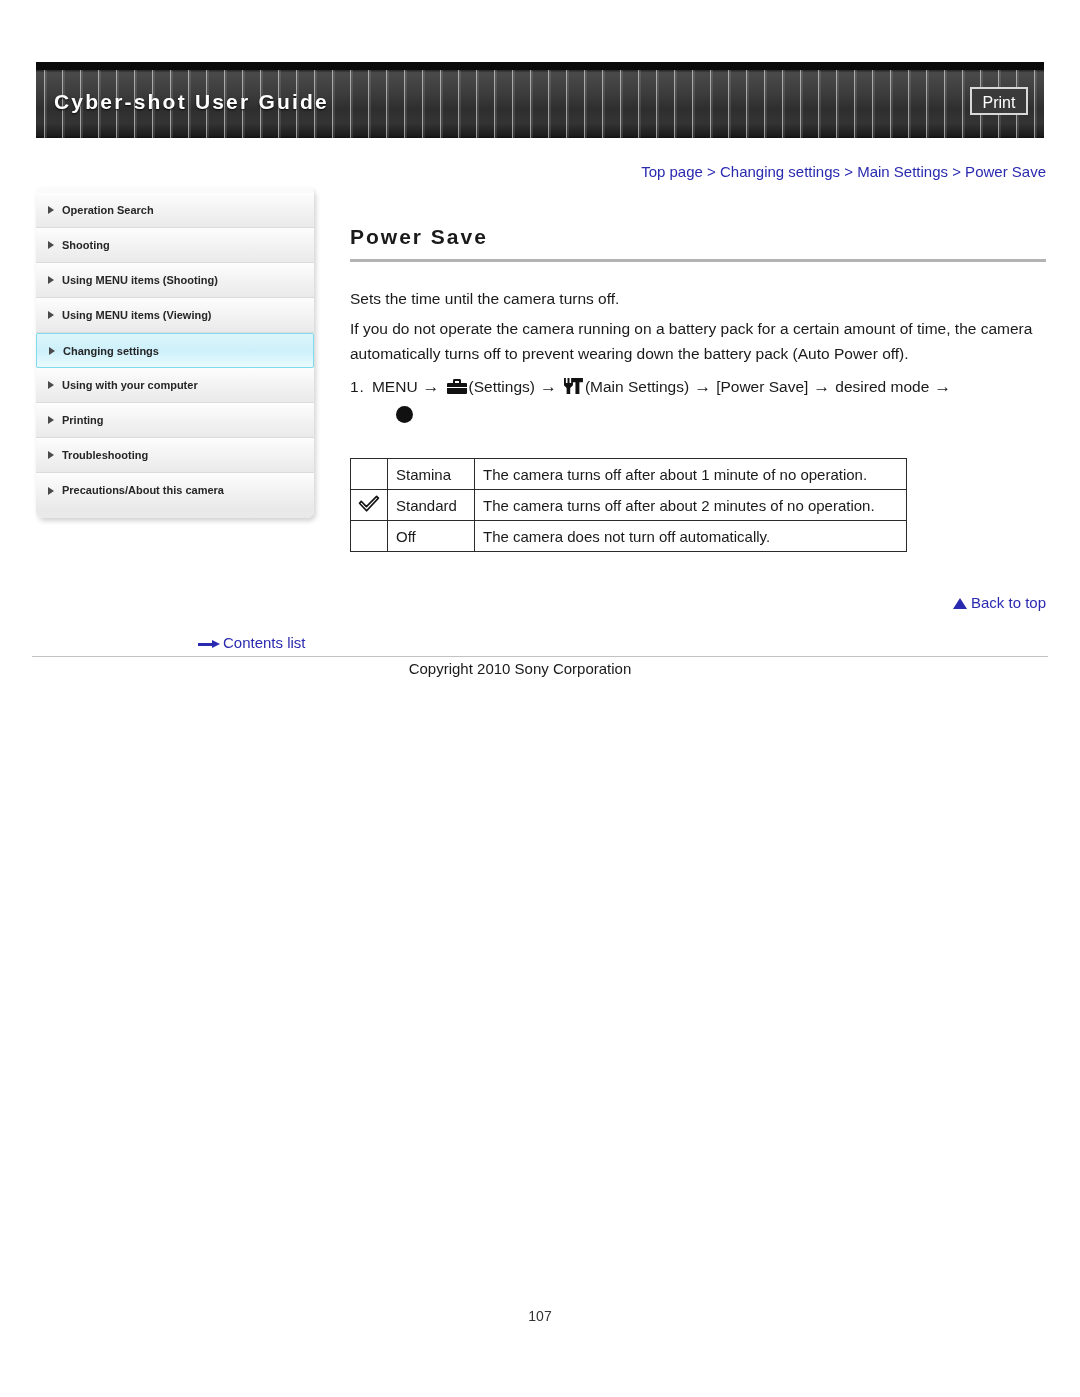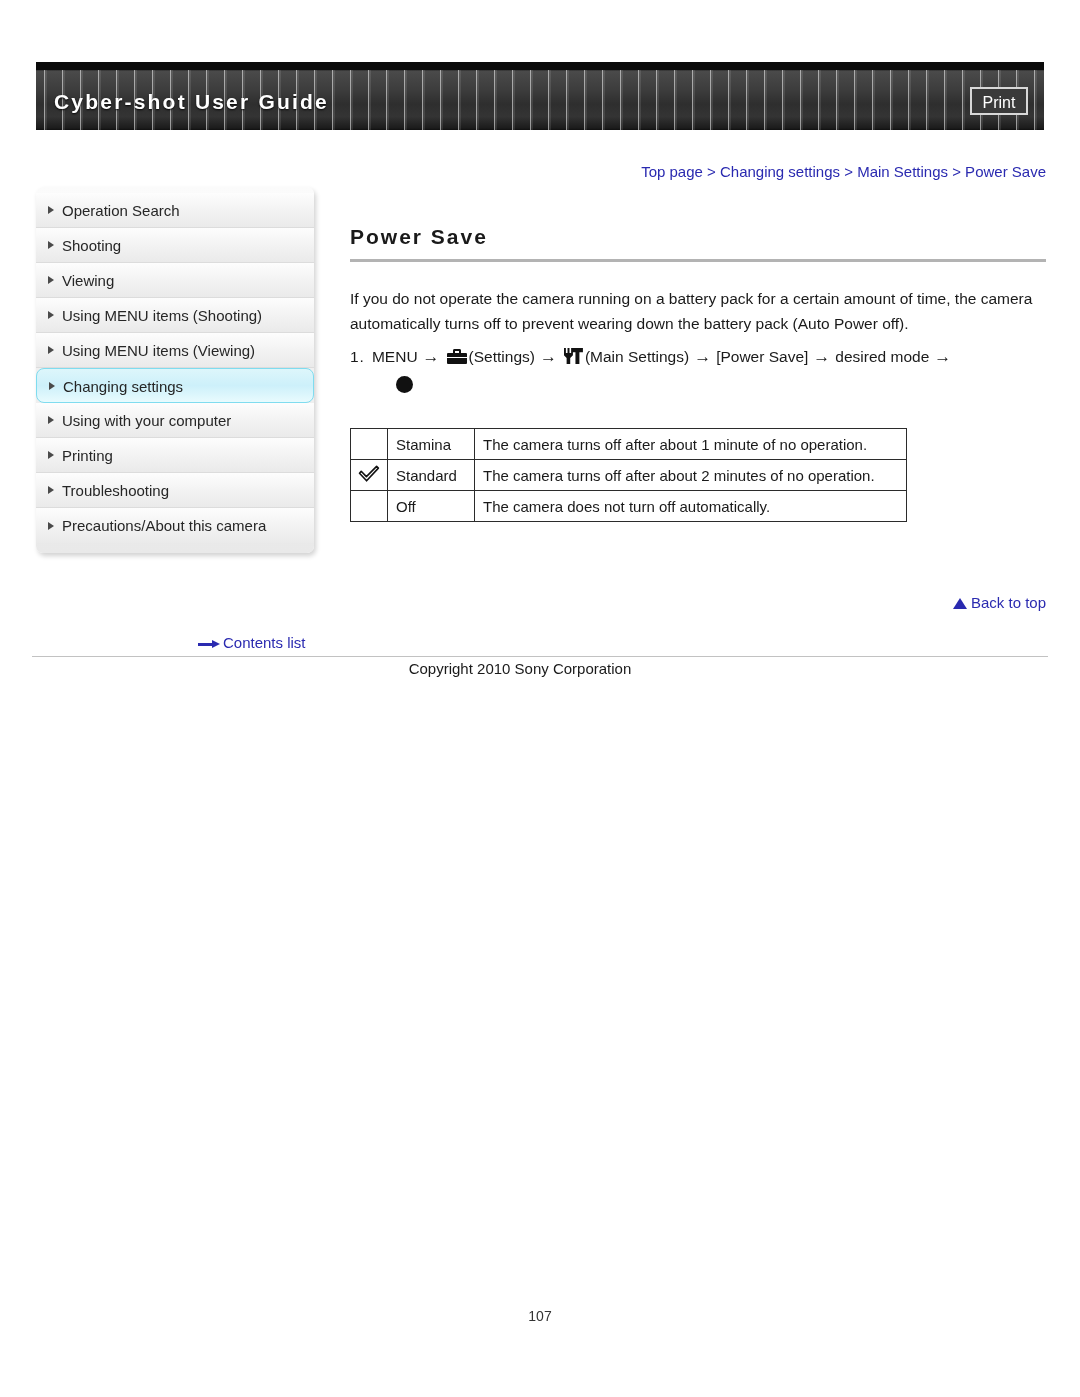--- a/index.html
+++ b/index.html
@@ -15,21 +15,21 @@
     position: relative;
     overflow: hidden;
   }
 
   
   .header-wrap {
     position: absolute;
     left: 36px;
     top: 62px;
     width: 1008px;
-    height: 68px;
+    height: 76px;
   }
   .header-bar {
     position: absolute;
     inset: 0;
     background:
       repeating-linear-gradient(
         to right,
         rgba(255,255,255,0.00) 0px,
         rgba(255,255,255,0.00) 8px,
         rgba(255,255,255,0.55) 8px,
@@ -105,43 +105,44 @@
     border-radius: 7px;
     box-shadow: 2px 3px 5px rgba(0,0,0,0.18);
     padding: 6px 0 10px 0;
     box-sizing: border-box;
   }
   .side-item {
     position: relative;
     height: 35px;
     line-height: 35px;
     padding-left: 26px;
-    font-size: 15px;
+    font-size: 11px;
     color: #262626;
     border-bottom: 1px solid #dcdcdc;
     background: linear-gradient(to bottom, #fdfdfd 0%, #f2f2f2 55%, #eaeaea 100%);
     cursor: pointer;
     white-space: nowrap;
     box-sizing: border-box;
+    font-weight: bold;
   }
   .side-item:last-child { border-bottom: none; }
   .side-item .tri {
     position: absolute;
     left: 12px;
     top: 50%;
     margin-top: -4px;
     width: 0; height: 0;
     border-left: 6px solid #4a4a4a;
     border-top: 4px solid transparent;
     border-bottom: 4px solid transparent;
   }
   .side-item.active {
     background: linear-gradient(to bottom, #ddf6fb 0%, #cdf0fa 50%, #e8fbfe 100%);
     border: 1px solid #7fdcef;
-    border-radius: 8px;
+    border-radius: 2px;
   }
 
   .contents-list {
     position: absolute;
     left: 198px;
     top: 634px;
     font-size: 15px;
     color: #2a2ab0;
     white-space: nowrap;
     cursor: pointer;
@@ -365,24 +366,20 @@
   <div class="side-item">
     <span class="tri"></span>
     <span>Operation Search</span>
   </div>
   <div class="side-item">
     <span class="tri"></span>
     <span>Shooting</span>
   </div>
   <div class="side-item">
     <span class="tri"></span>
-    <span>Viewing</span>
-  </div>
-  <div class="side-item">
-    <span class="tri"></span>
     <span>Using MENU items (Shooting)</span>
   </div>
   <div class="side-item">
     <span class="tri"></span>
     <span>Using MENU items (Viewing)</span>
   </div>
   <div class="side-item active">
     <span class="tri"></span>
     <span>Changing settings</span>
   </div>
@@ -406,20 +403,21 @@
 
 <div class="contents-list">
   <span class="arrow-right"></span><span>Contents list</span>
 </div>
 
 <div class="content">
 
   <h1 class="page-title">Power Save</h1>
   <div class="title-rule"></div>
 
+  <p class="para">Sets the time until the camera turns off.</p>
   <p class="para block">If you do not operate the camera running on a battery pack for a certain amount of time, the camera automatically turns off to prevent wearing down the battery pack (Auto Power off).</p>
 
   <div class="step-line">
     <span class="step-num">1.</span><span>MENU</span><span class="arrow-glyph">→</span><span class="icon-toolbox"></span><span>(Settings)</span><span class="arrow-glyph">→</span><span class="icon-tools"><span class="fork"></span><span class="wrench"></span></span><span>(Main Settings)</span><span class="arrow-glyph">→</span><span>[Power Save]</span><span class="arrow-glyph">→</span><span>desired mode</span><span class="arrow-glyph">→</span>
   </div>
   <div class="step-line step-second-line">
     <span class="dot-button"></span>
   </div>
 
   <table class="mode-table">

